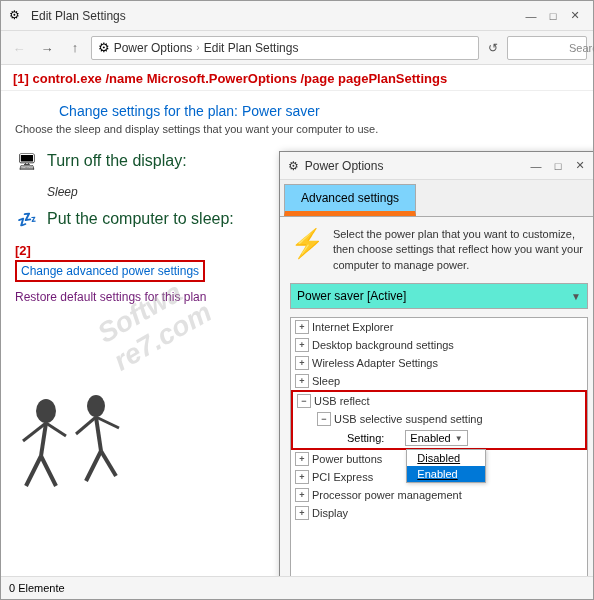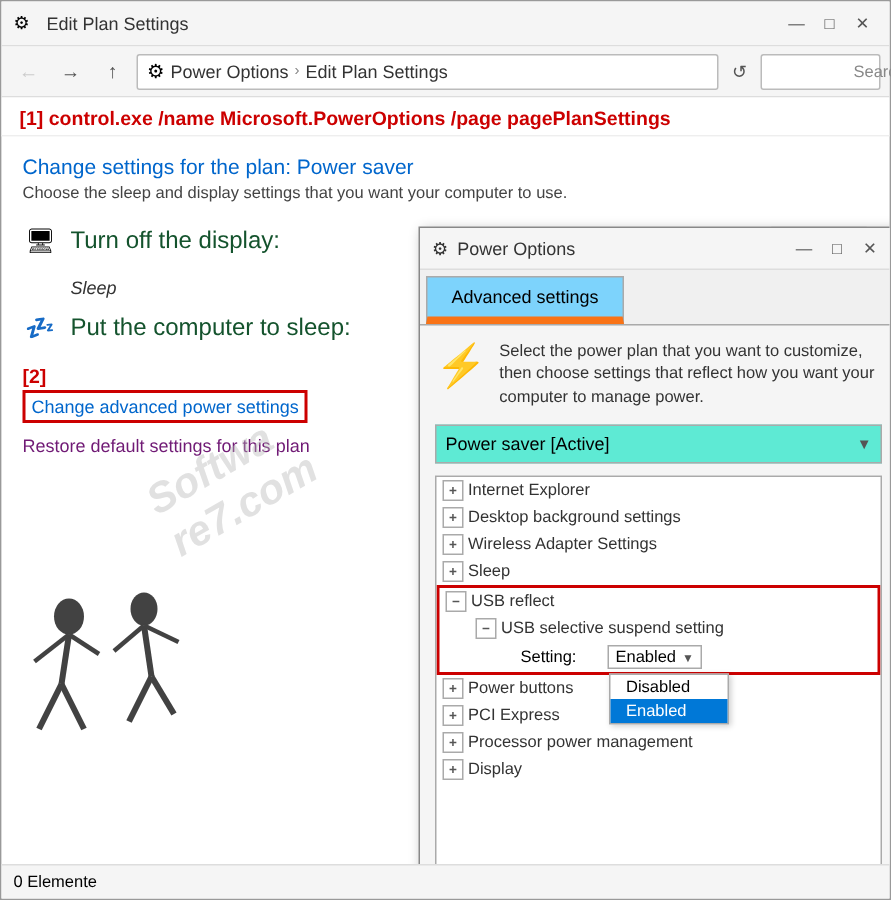--- a/index.html
+++ b/index.html
@@ -159,20 +159,21 @@
       flex: 1;
       padding: 12px 14px;
       background: #fff;
       position: relative;
       overflow: hidden;
     }
     .plan-title {
       font-size: 14px;
       color: #0066cc;
       margin-bottom: 4px;
+      margin-left: 44px;
     }
     .plan-desc {
       font-size: 11px;
       color: #444;
       margin-bottom: 14px;
     }
     .setting-row {
       display: flex;
       align-items: center;
       margin-bottom: 12px;
@@ -394,20 +395,21 @@
     .dropdown-box-arrow { font-size: 8px; color: #555; }
 
     
     .dropdown-popup {
       position: absolute;
       background: white;
       border: 1px solid #aaa;
       z-index: 20;
       font-size: 11px;
       box-shadow: 1px 1px 4px rgba(0,0,0,0.2);
+      text-decoration: underline;
     }
     .dropdown-option {
       padding: 2px 10px;
       cursor: pointer;
       white-space: nowrap;
     }
     .dropdown-option.selected { background: #0078d7; color: white; }
 
     
     .bottom-bar {

